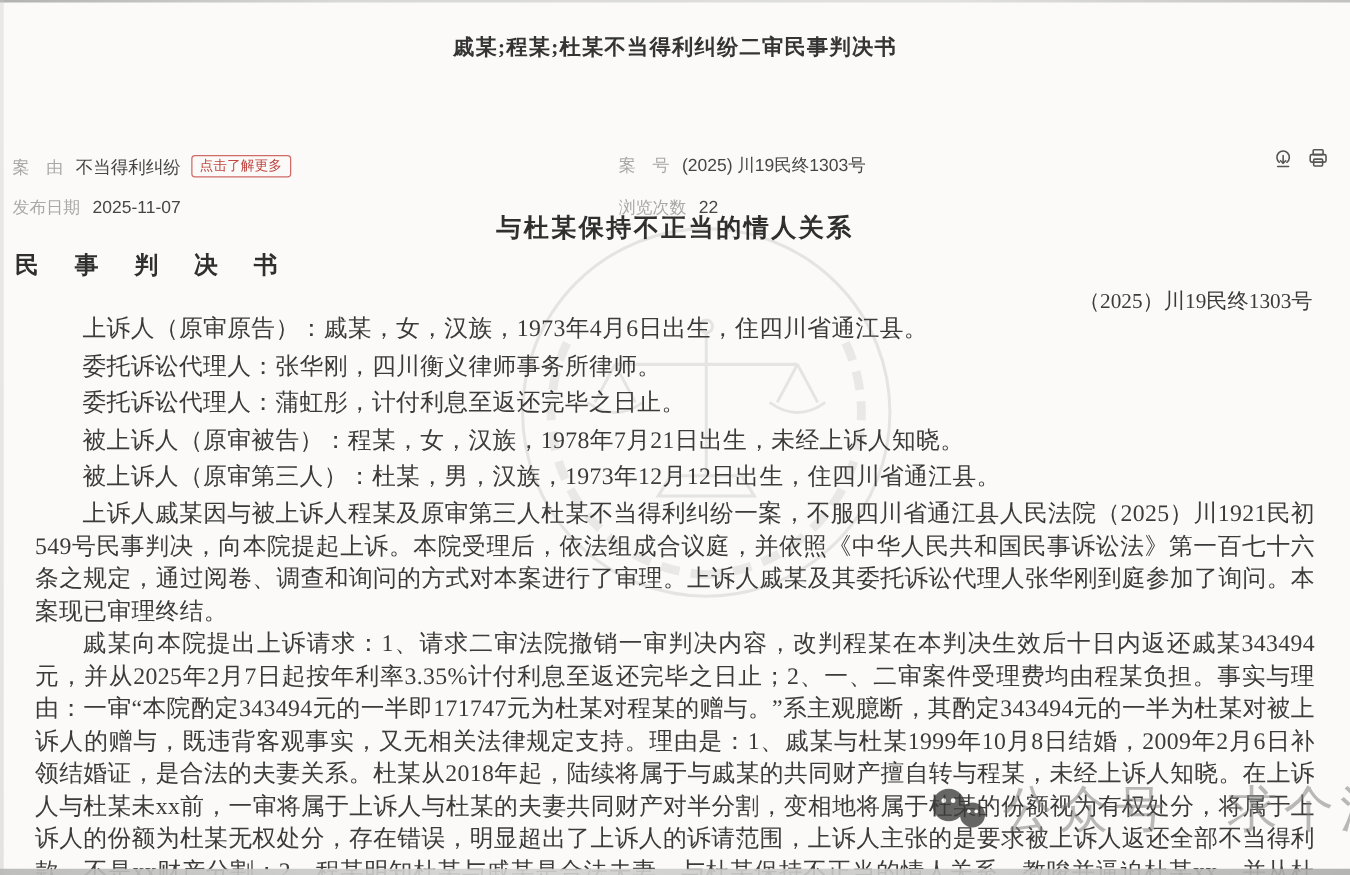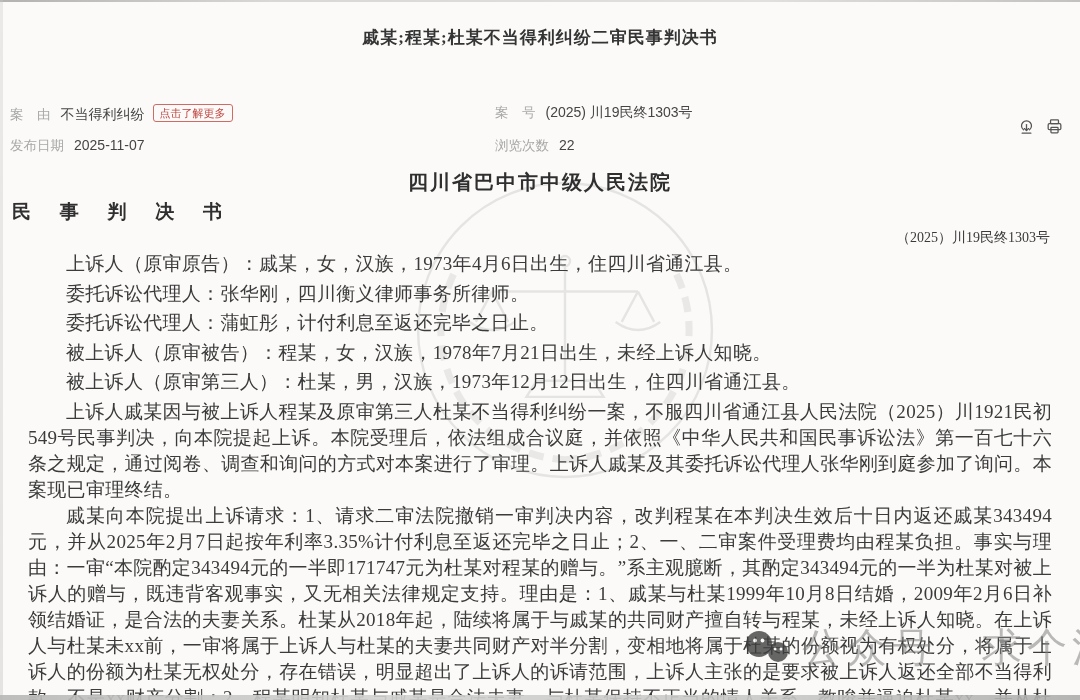--- a/index.html
+++ b/index.html
@@ -16,38 +16,38 @@
   .edge-left{position:absolute;top:0;bottom:0;left:0;width:3px;
     background:linear-gradient(to bottom,#c9c9c7,#b9b9b7);opacity:.35;}
 
   .doc-title{
     position:absolute;top:26px;left:0;width:100%;text-align:center;
     font-size:17px;font-weight:bold;color:#343434;letter-spacing:1px;margin:0;
   }
 
   
   .meta{position:absolute;top:0;left:0;width:100%;font-family:"Liberation Sans","DejaVu Sans",sans-serif;}
-  .meta-row{position:absolute;white-space:nowrap;font-size:14px;}
+  .meta-row{position:absolute;white-space:nowrap;font-size:14px;margin-top:20px;}
   .meta-label{color:#a8a8a6;font-size:13.5px;margin-right:10px;}
   .meta-value{color:#454545;}
   .badge-more{
     display:inline-block;margin-left:8px;vertical-align:2px;
     border:1px solid #d06a64;border-radius:3px;color:#bf4540;
     font-size:11px;line-height:16px;padding:0 6px;background:transparent;cursor:pointer;
   }
   .meta-icons{position:absolute;top:117px;right:16px;display:flex;gap:9px;}
   .meta-icons .icon{width:19px;height:19px;display:inline-block;cursor:pointer;}
   .meta-icons svg{width:100%;height:100%;stroke:#555;fill:none;stroke-width:1.6;stroke-linecap:round;stroke-linejoin:round;}
 
   
   .court-name{position:absolute;top:169px;left:0;width:100%;text-align:center;
     font-size:20px;font-weight:bold;color:#2f2f2f;letter-spacing:2px;margin:0;}
   .doc-type{position:absolute;top:199px;left:0;width:100%;text-align:left;
     font-size:19px;font-weight:bold;color:#2f2f2f;letter-spacing:12px;text-indent:12px;margin:0;}
-  .case-no{position:absolute;top:229px;right:30px;font-size:14px;color:#3a3a3a;margin:0;}
+  .case-no{position:absolute;top:229px;right:30px;font-size:17px;color:#3a3a3a;margin:0;}
 
   
   .paragraphs{position:absolute;top:251px;left:28px;right:28px;}
   .paragraphs p{
     margin:0;font-size:19px;line-height:26px;letter-spacing:.3px;
     text-align:justify;text-indent:2em;color:#3b3b3b;
   }
   .paragraphs p.party{margin-bottom:3.5px;}
 
   
@@ -117,21 +117,21 @@
       <span class="icon">
         <svg viewBox="0 0 24 24">
           <rect x="7" y="3.5" width="10" height="5" rx="1"></rect>
           <rect x="4" y="8.5" width="16" height="7.5" rx="1.5"></rect>
           <rect x="7.5" y="13" width="9" height="7" rx="1"></rect>
         </svg>
       </span>
     </div>
   </div>
 
-  <h2 class="court-name">四川省巴中市中级人民法院</h2>
+  <h2 class="court-name">与杜某保持不正当的情人关系</h2>
   <h3 class="doc-type">民 事 判 决 书</h3>
   <div class="case-no">（2025）川19民终1303号</div>
 
   <div class="paragraphs">
 
       <p class="party">上诉人（原审原告）：戚某，女，汉族，1973年4月6日出生，住四川省通江县。</p>
 
       <p class="party">委托诉讼代理人：张华刚，四川衡义律师事务所律师。</p>
 
       <p class="party">委托诉讼代理人：蒲虹彤，计付利息至返还完毕之日止。</p>

